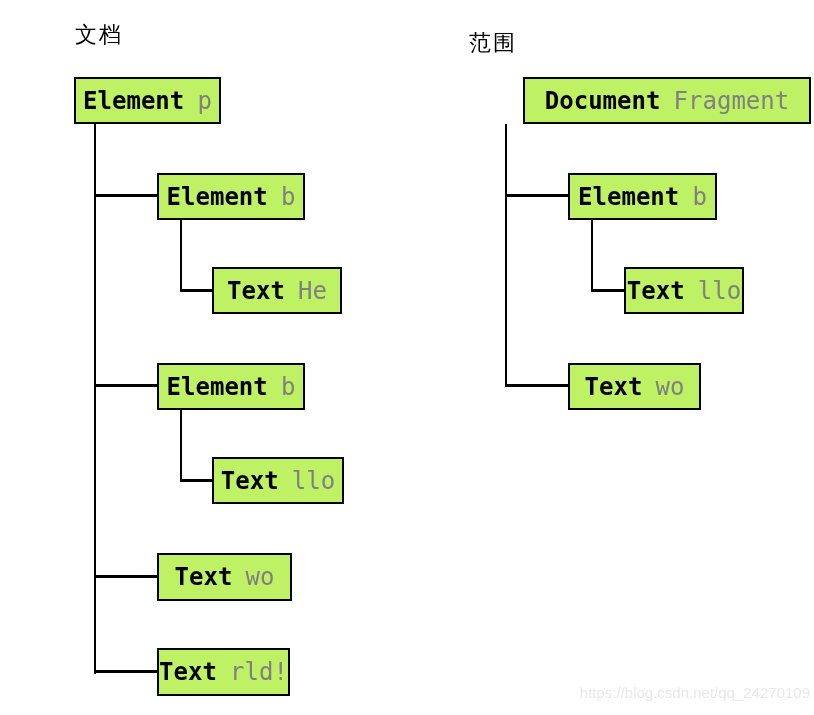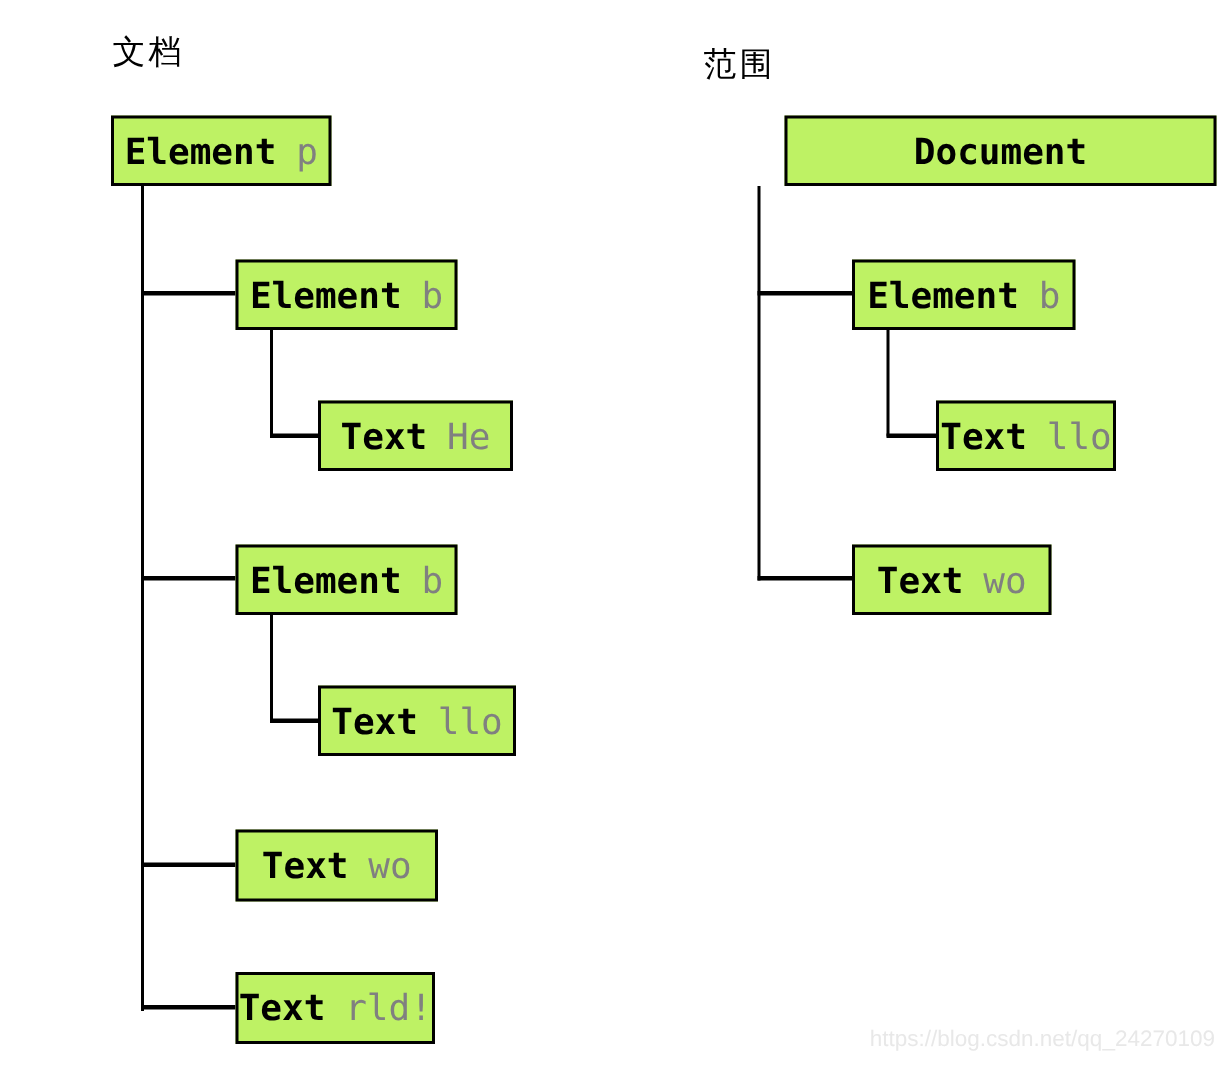--- a/index.html
+++ b/index.html
@@ -102,20 +102,21 @@
 
   <div class="vline" style="left:505px; top:124px; height:263px;"></div>
   <div class="hline" style="left:505px; top:194px; width:63px;"></div>
   <div class="hline" style="left:505px; top:384px; width:63px;"></div>
 
   <div class="vline" style="left:591px; top:219px; height:72px;"></div>
   <div class="hline" style="left:591px; top:289px; width:33px;"></div>
 
   <div class="node" style="left:483px; top:77px; width:288px; height:47px;margin-left:40px;">
     <span class="nt">Document</span>
+      <span class="nn">Fragment</span>
   </div>
 
   <div class="node" style="left:568px; top:173px; width:149px; height:47px;">
     <span class="nt">Element</span>
       <span class="nn">b</span>
   </div>
 
   <div class="node" style="left:624px; top:267px; width:120px; height:47px;">
     <span class="nt">Text</span>
       <span class="nn">llo</span>

